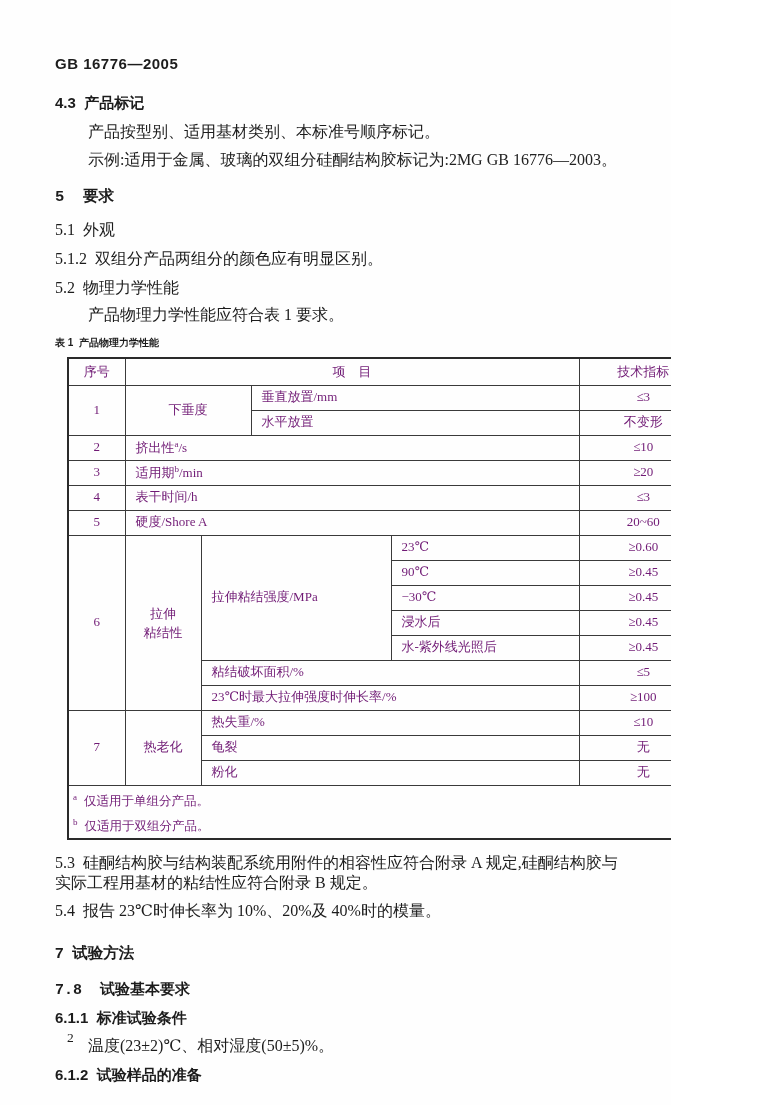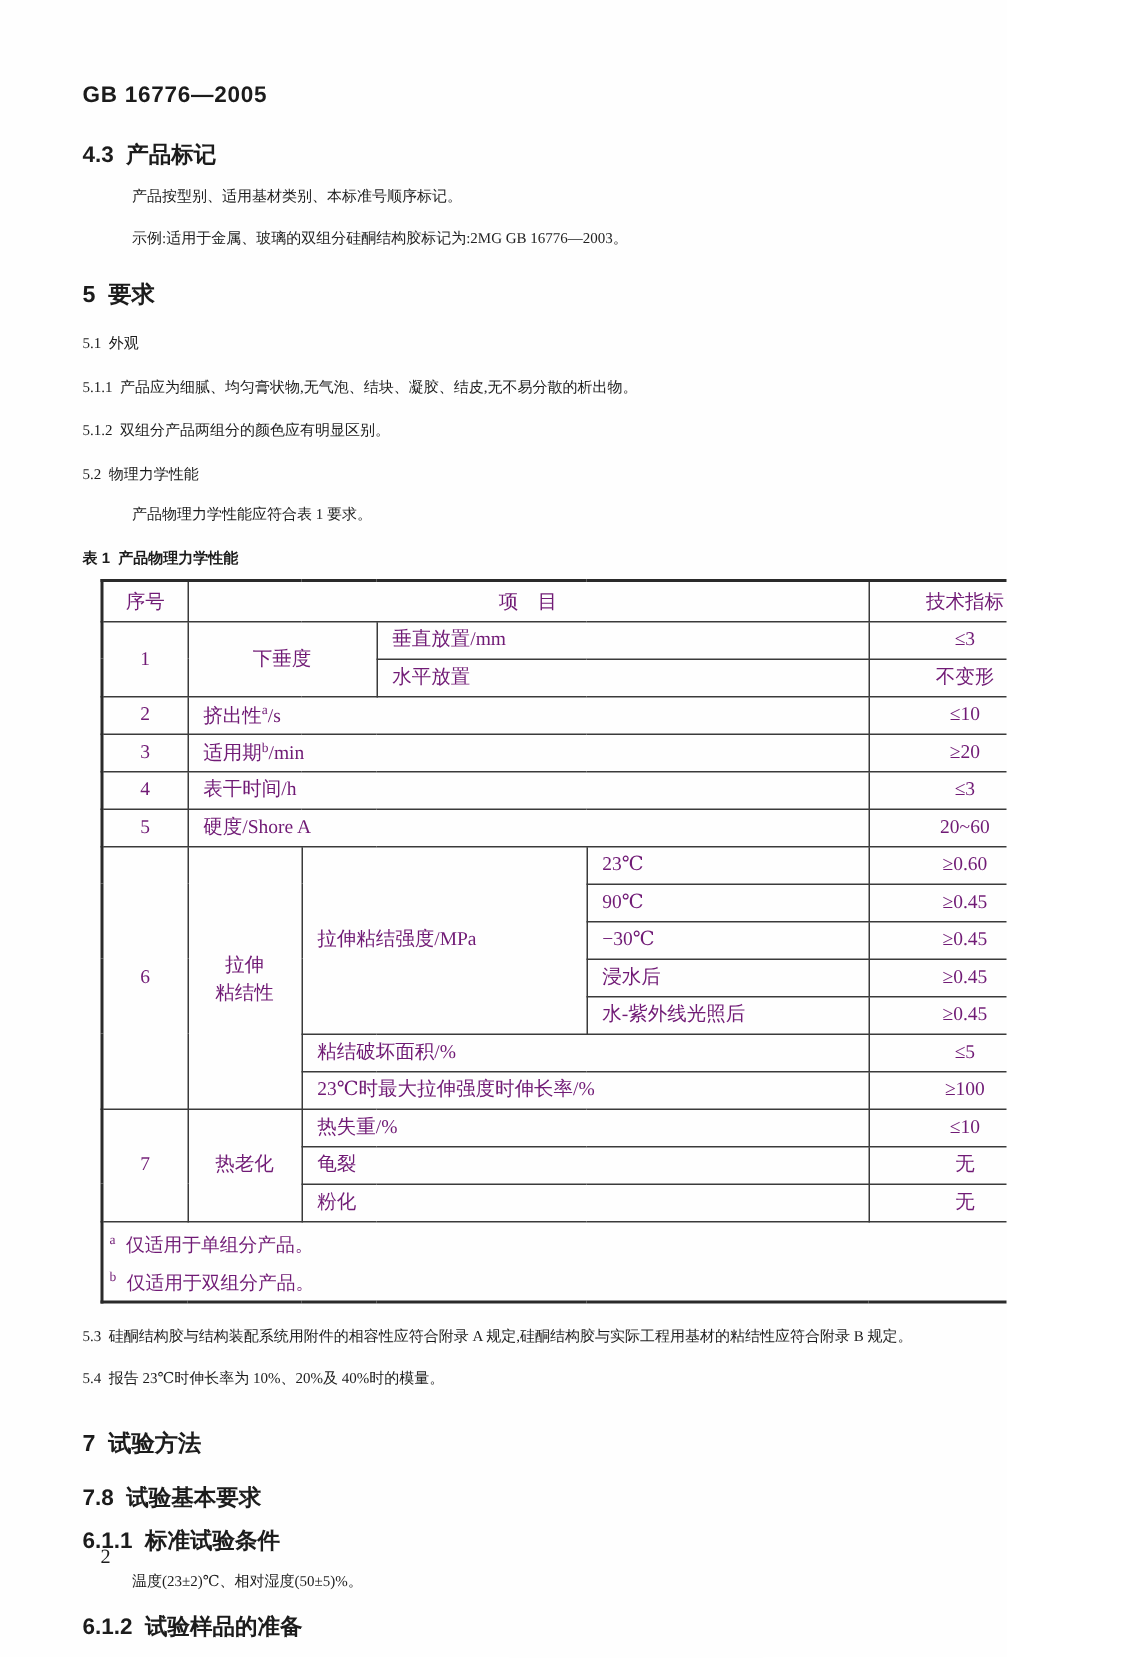--- a/index.html
+++ b/index.html
@@ -26,26 +26,26 @@
   .h-clause {
     font-family: "Liberation Sans", "DejaVu Sans", sans-serif;
     font-weight: bold;
     font-size: 15px;
   }
   .h-section {
     font-family: "Liberation Sans", "DejaVu Sans", sans-serif;
     font-weight: bold;
     font-size: 15.5px;
   }
-  p.body { font-size: 10px; line-height: 20px; }
+  p.body { font-size: 16px; line-height: 20px; }
   .indent1 { padding-left: 33px; }
   .example { font-size: 12.5px; color: #222; }
 
   .mt22 { margin-top: 22px; }
-  .mt16 { margin-top: 16px; }
+  .mt16 { margin-top: 16px; font-family: Liberation Mono, monospace; }
   .mt13 { margin-top: 13px; }
   .mt10 { margin-top: 10px; }
   .mt9  { margin-top: 9px; }
   .mt8  { margin-top: 8px; }
   .mt7  { margin-top: 7px; }
 
   .table-title {
     margin-top: 11px;
     text-align: left;
     font-family: "Liberation Sans", "DejaVu Sans", sans-serif;
@@ -95,21 +95,20 @@
 <div class="page">
 
   <div class="doc-header" data-bind="doc_header.standard_number">GB 16776—2005</div>
 
   <div class="h-clause mt22" data-bind="clause_4_3.heading">4.3  产品标记</div>
   <p class="body indent1 mt9" data-bind="clause_4_3.body">产品按型别、适用基材类别、本标准号顺序标记。</p>
   <p class="body example indent1 mt8" data-bind="clause_4_3.example">示例:适用于金属、玻璃的双组分硅酮结构胶标记为:2MG GB 16776—2003。</p>
 
   <div class="h-section mt16" data-bind="clause_5.heading">5  要求</div>
   <p class="body mt13" data-bind="clause_5.c51">5.1  外观</p>
-  <p class="body mt9" data-bind="clause_5.c511">5.1.1  产品应为细腻、均匀膏状物,无气泡、结块、凝胶、结皮,无不易分散的析出物。</p>
   <p class="body mt9" data-bind="clause_5.c512">5.1.2  双组分产品两组分的颜色应有明显区别。</p>
   <p class="body mt9" data-bind="clause_5.c52">5.2  物理力学性能</p>
   <p class="body indent1 mt7" data-bind="clause_5.c52_body">产品物理力学性能应符合表 1 要求。</p>
 
   <div class="table-title" data-bind="table1.title">表 1  产品物理力学性能</div>
 
   <table class="t1">
     <colgroup>
       <col style="width:57px">
         <col style="width:76px">

